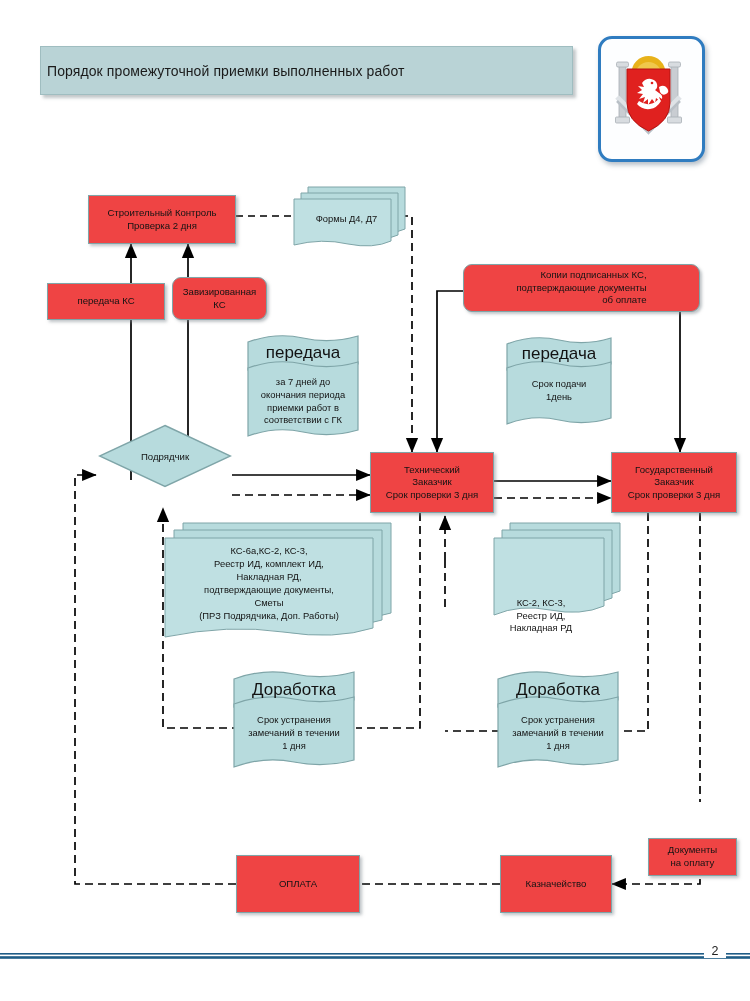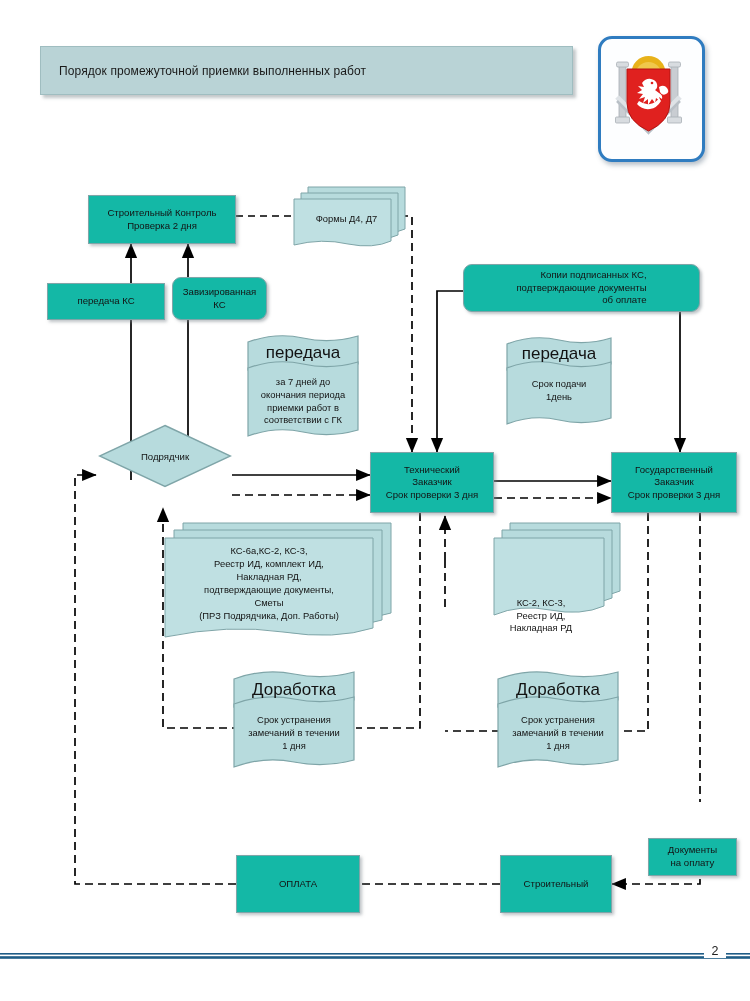--- a/index.html
+++ b/index.html
@@ -24,22 +24,22 @@
   #title-bar {
     position: absolute;
     left: 40px; top: 46px;
     width: 531px; height: 47px;
     background: #b9d3d6;
     border: 1px solid #9fbdc0;
     box-shadow: 3px 3px 3px rgba(120,130,135,0.45);
     display: flex; align-items: center;
   }
   #title-text {
-    padding-left: 18px;
-    font-size: 12px;
+    padding-left: 6px;
+    font-size: 14px;
     color: #1a1a1a;
     letter-spacing: 0.1px;
     white-space: nowrap;
   }
 
   
   #emblem-frame {
     position: absolute;
     left: 598px; top: 36px;
     width: 101px; height: 120px;
@@ -48,21 +48,21 @@
     border-radius: 14px;
     box-shadow: 2px 3px 5px rgba(90,110,130,0.45);
     overflow: hidden;
   }
   #emblem-frame svg { position:absolute; left:0; top:0; }
 
   
   .node {
     position: absolute;
     box-sizing: border-box;
-    background: #14b8a6;
+    background: #ef4444;
     border: 1px solid #7fa5a8;
     box-shadow: 2px 2px 3px rgba(130,140,145,0.5);
     display: flex;
     align-items: center;
     justify-content: center;
     text-align: center;
     font-size: 9.6px;
     line-height: 1.32;
     color: #131313;
     padding: 2px 3px;
@@ -251,21 +251,21 @@
     <span class="txt">Государственный
 Заказчик
 Срок проверки 3 дня</span>
   </div>
 
   <div class="node" id="n-oplata" style="left:236px; top:855px; width:124px; height:58px;">
     <span class="txt">ОПЛАТА</span>
   </div>
 
   <div class="node" id="n-kazna" style="left:500px; top:855px; width:112px; height:58px;">
-    <span class="txt">Строительный</span>
+    <span class="txt">Казначейство</span>
   </div>
 
   <div class="node" id="n-dok-oplata" style="left:648px; top:802px; width:89px; height:38px;margin-top:36px;">
     <span class="txt">Документы
 на оплату</span>
   </div>
 
   <div class="docstack" style="left:292px; top:185px; width:120px; height:68px;">
     <svg width="120" height="68" viewBox="0 0 120 68">
       <g fill="#b7dbdd" stroke="#7fa5a8" stroke-width="1">

